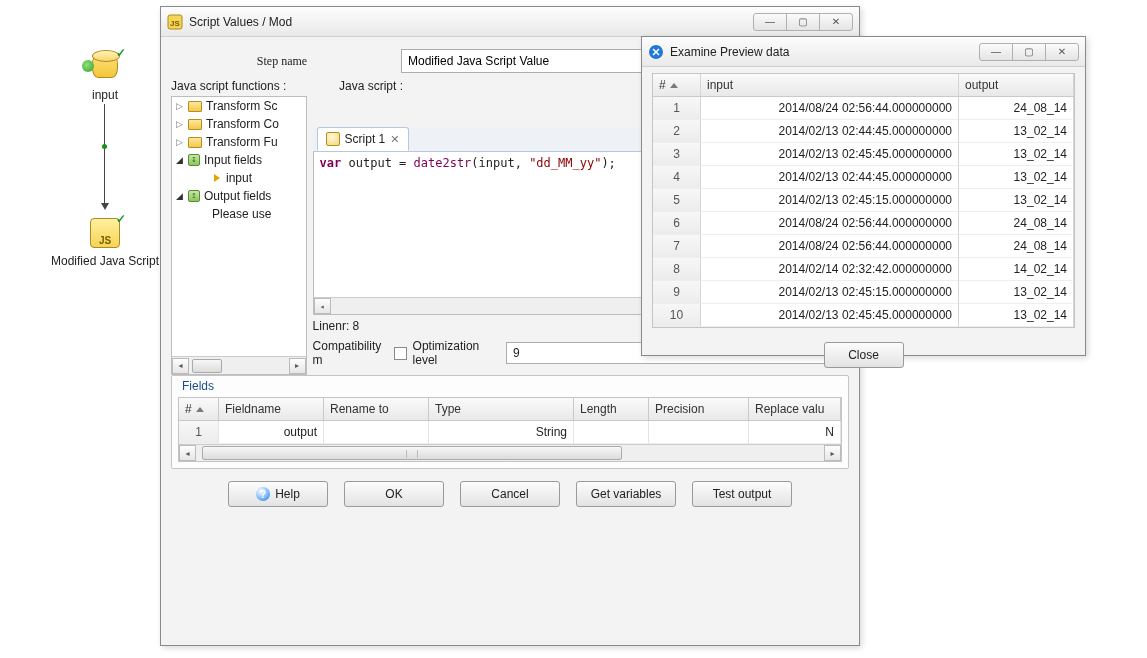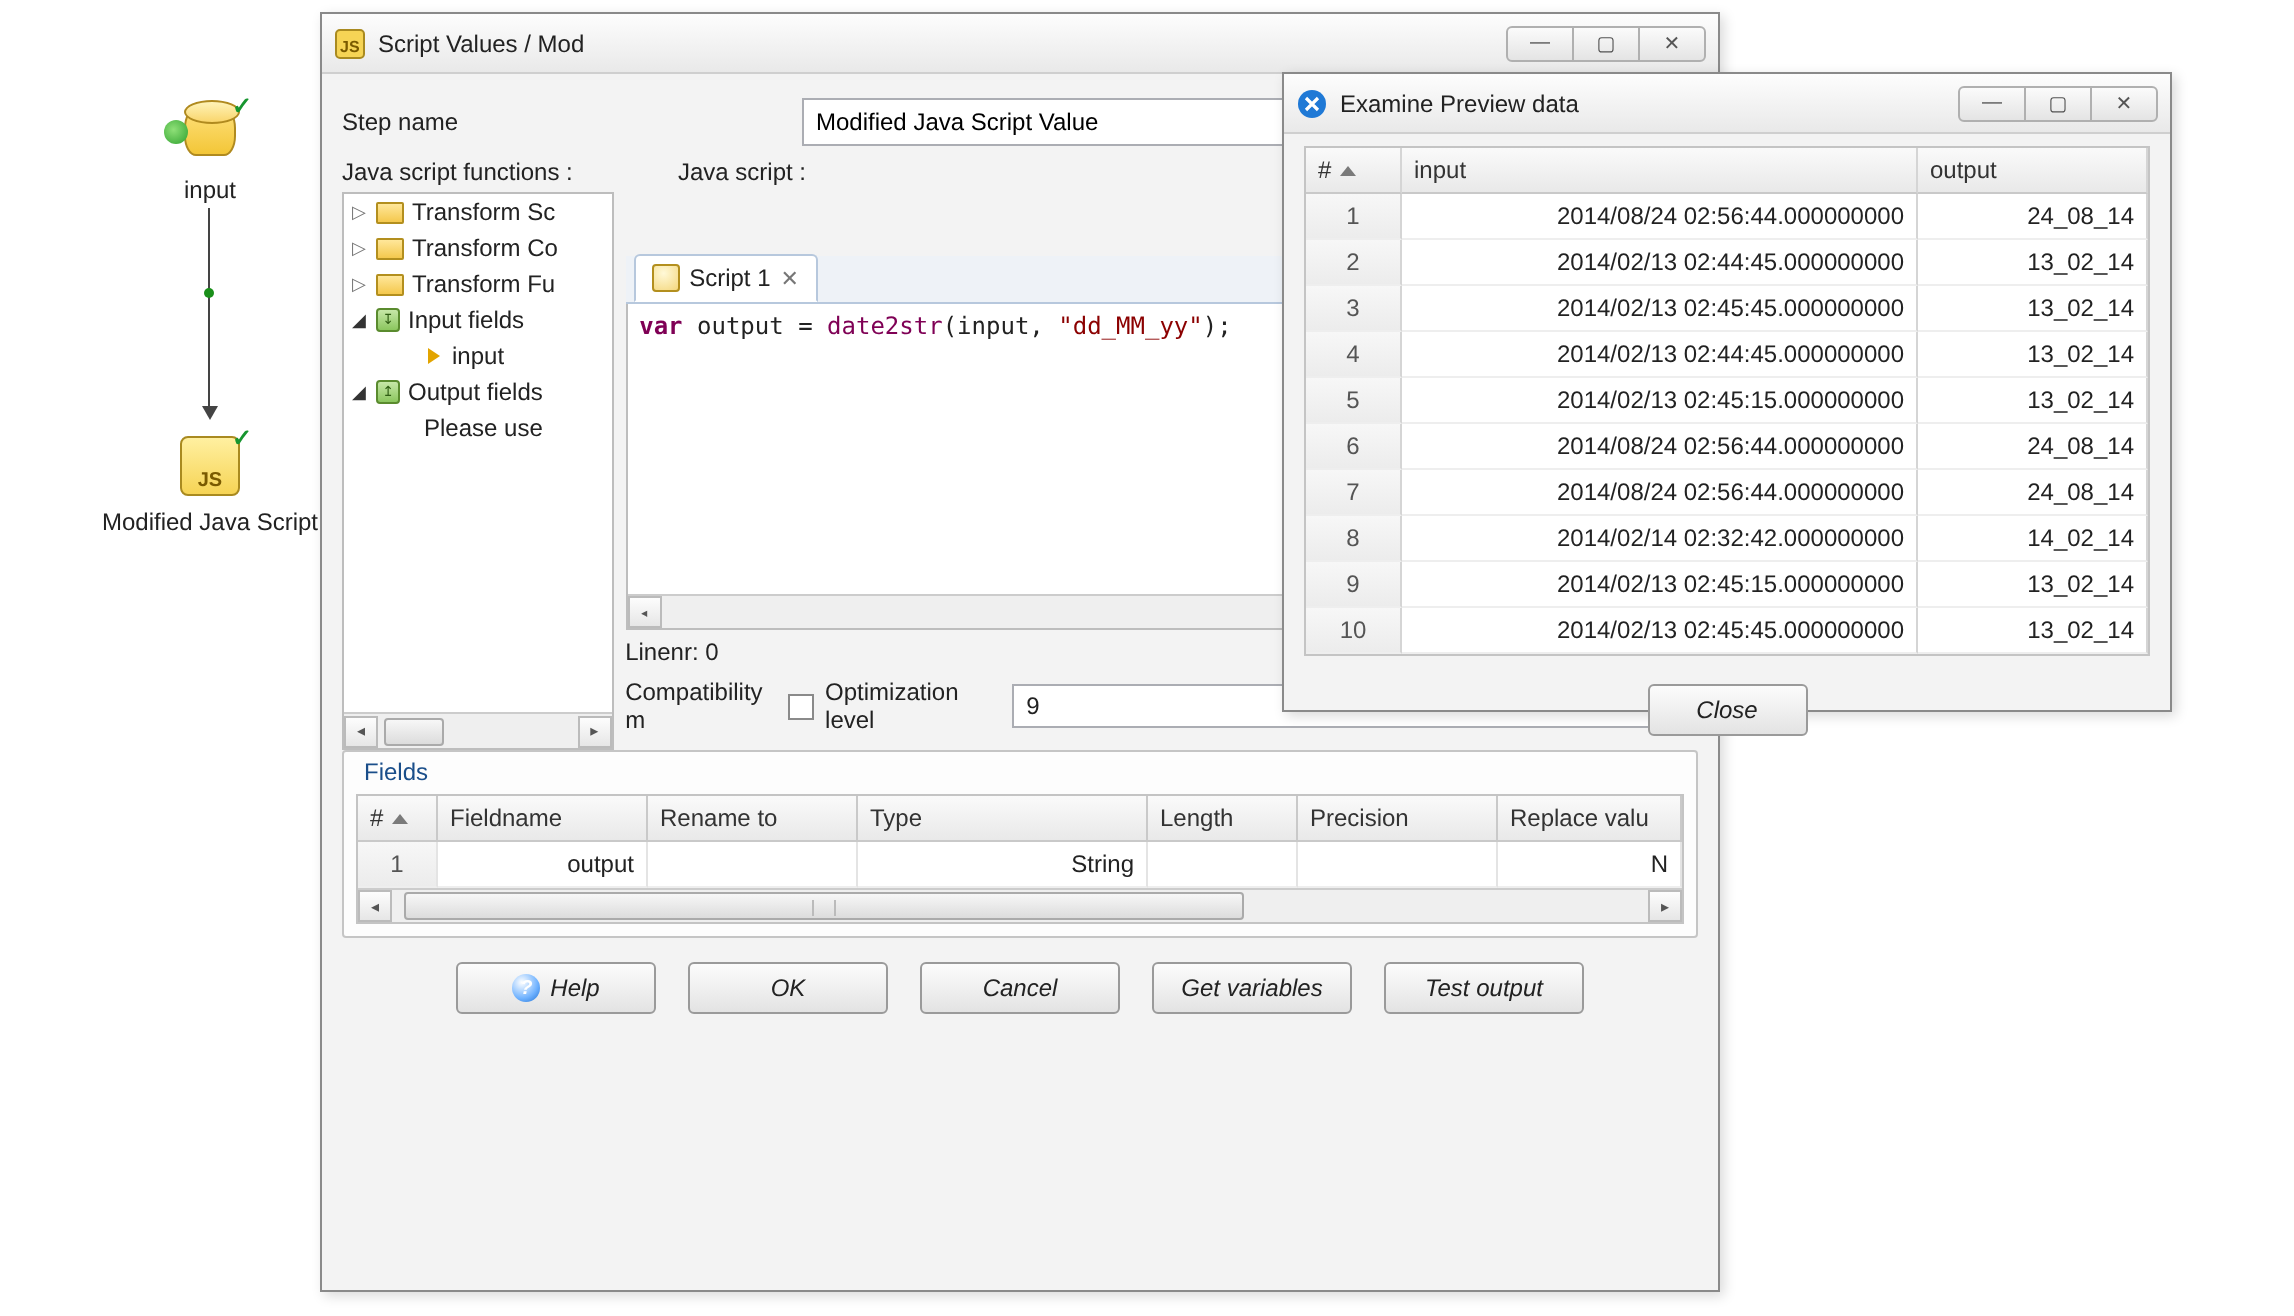--- a/index.html
+++ b/index.html
@@ -112,21 +112,21 @@
     display:flex;align-items:center;justify-content:center;
     font-family: "Segoe UI Symbol", Arial;
     font-size:10px;
     color:#555;
   }
   .winbtn:first-child{border-radius:3px 0 0 3px;}
   .winbtn:last-child{border-radius:0 3px 3px 0;}
   
   .sv-body{ padding:6px 10px 10px; }
   .form-row{display:flex;align-items:center;margin:6px 0;}
-  .form-row label{width:230px;text-align:left;padding-right:8px;}
+  .form-row label{width:230px;text-align:center;padding-right:8px;font-family:Liberation Serif, serif;}
   .text-input{
     flex:1;
     height:24px;
     border:1px solid #abadb3;
     background:#fff;
     padding:2px 6px;
     font-size:12px;
   }
   .tree-script-split{
     display:flex; height:280px; border-top:1px solid transparent;
@@ -226,21 +226,20 @@
   .grid-thumb::after{content:"";position:absolute;left:50%;top:3px;width:10px;height:8px;border-left:1px solid #bbb;border-right:1px solid #bbb;transform:translateX(-50%);}
   
   .btn-row{display:flex;gap:16px;justify-content:center;margin-top:12px;}
   .pbtn{
     min-width:100px;height:26px;
     border:1px solid #9a9a9a;
     background:linear-gradient(#fcfcfc,#e3e3e3);
     border-radius:3px;
     display:flex;align-items:center;justify-content:center;
     gap:5px;
-    font-style:italic;
   }
   .help-ico{width:14px;height:14px;border-radius:50%;background:radial-gradient(circle at 35% 30%,#fff,#6fb2ff 60%,#1f6fd1);color:#fff;font-size:10px;display:flex;align-items:center;justify-content:center;font-weight:bold;}
   
   .pv-body{padding:6px 10px 12px;}
   .pv-grid .gh, .pv-grid .gc{border-right:1px solid #d5d5d5;}
   .pv-grid .gc.rownum{width:48px;}
   .pv-btnrow{display:flex;justify-content:center;margin-top:14px;}
   .labels-row{display:flex;align-items:center;margin:0 0 2px 0;}
   .labels-row .l1{width:168px;}
 </style>
@@ -333,21 +332,21 @@
         <div class="script-tabs">
           <div class="script-tab">
             <span class="scroll-ico"></span>
             <span>Script 1</span>
             <span class="tab-close">✕</span>
           </div>
         </div>
         <div class="editor"><span class="kw">var</span><span> output = </span><span class="fn">date2str</span><span>(input, </span><span class="str">"dd_MM_yy"</span><span>);</span>
           <div class="editor-hscroll"><div class="hscroll-chev">◂</div><div class="hscroll-track"></div><div class="hscroll-chev">▸</div></div>
         </div>
-        <div class="linenr">Linenr: 0</div>
+        <div class="linenr">Linenr: 8</div>
         <div class="compat-row">
           <span>Compatibility m</span>
           <span class="cbox"></span>
           <span>Optimization level</span>
           <span class="nine">9</span>
         </div>
       </div>
     </div>
 
     <div class="fields-box">

